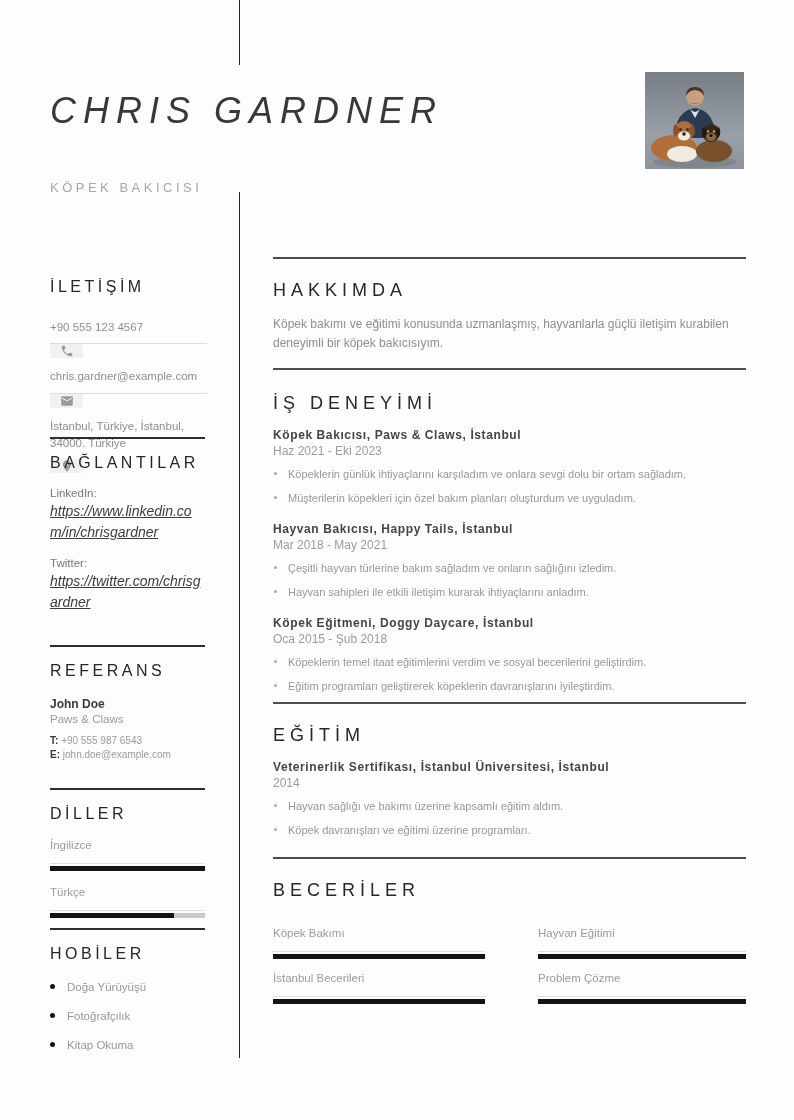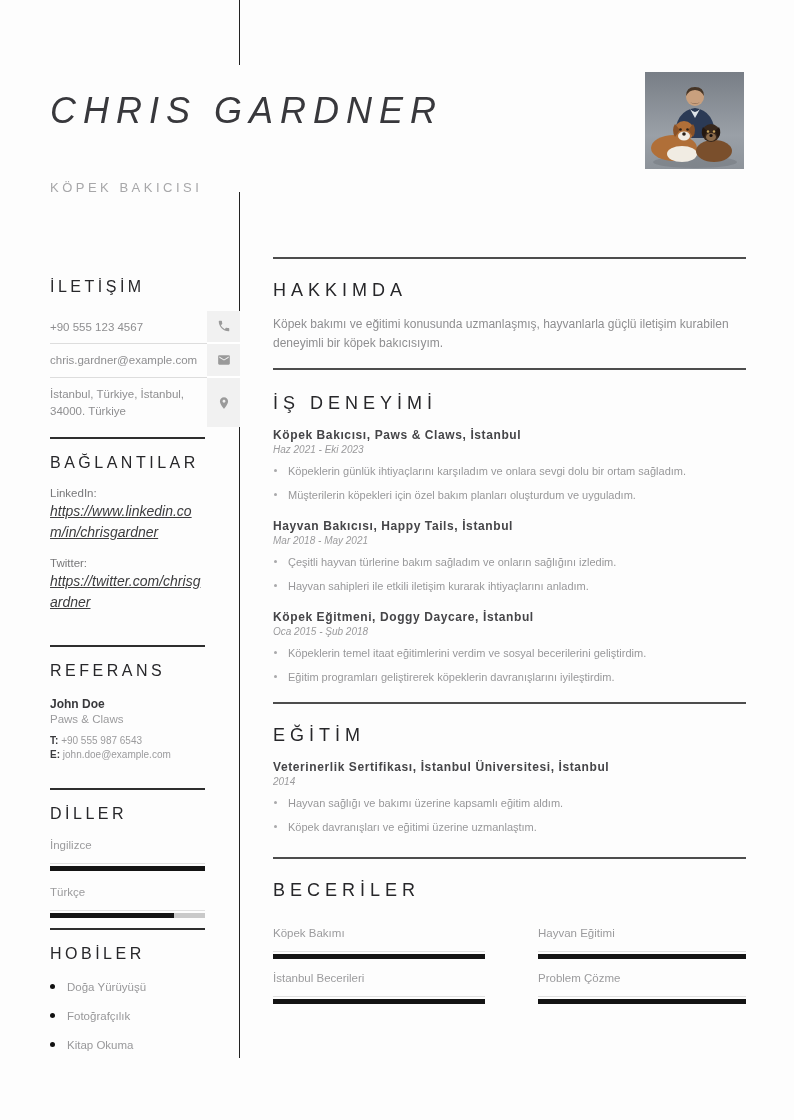--- a/index.html
+++ b/index.html
@@ -39,21 +39,21 @@
     font-size: 18px; font-weight: 500; letter-spacing: 5px;
     color: #27272a; margin-bottom: 14px; white-space: nowrap;
   }
 
   
   .side { position: absolute; left: 50px; width: 190px; }
   .side-rule { position: absolute; left: 50px; width: 155px; height: 2px; background: #2e2e2e; }
   .main-rule { position: absolute; left: 273px; width: 473px; height: 2px; background: #4d4d4d; }
 
   .contact-list { margin-top: 13px; }
-  .c-row { display: flex; align-items: stretch; }
+  .c-row { display: flex; align-items: stretch; flex-direction: column; }
   .c-text {
     width: 157px; font-size: 11.5px; color: #8e8e90; line-height: 1.45;
     padding: 8px 6px 8px 0; border-bottom: 1px solid #ddd;
   }
   .c-row:last-child .c-text { border-bottom: none; }
   .c-icon {
     width: 33px; background: #f1f1f1; display: flex;
     align-items: center; justify-content: center; border-bottom: 2px solid #fff;
   }
   .c-row:last-child .c-icon { border-bottom: none; }
@@ -82,21 +82,21 @@
   .hobby { display: flex; align-items: center; margin-bottom: 17px; }
   .hobby-dot { width: 5px; height: 5px; border-radius: 50%; background: #111; margin-right: 12px; flex: none; }
   .hobby-text { font-size: 11.5px; color: #98989a; }
 
   
   .main-sec { position: absolute; left: 273px; width: 473px; }
   .about-text { font-size: 12px; color: #8e8e90; line-height: 1.55; }
 
   .job { margin-bottom: 15px; }
   .job-name { font-size: 12px; font-weight: 700; letter-spacing: 0.6px; color: #454548; }
-  .job-dates { font-size: 10px; color: #9b9b9d; margin: 2px 0 9px; font-style: italic; }
+  .job-dates { font-size: 12px; color: #9b9b9d; margin: 2px 0 9px; }
   .bullet { position: relative; padding-left: 15px; font-size: 11px; color: #98989a; line-height: 1.4; margin-bottom: 9px; }
   .bullet-dot { position: absolute; left: 1px; top: 5px; width: 3px; height: 3px; border-radius: 50%; background: #a9a9ab; }
 
   .skills-grid { display: grid; grid-template-columns: 212px 208px; column-gap: 53px; row-gap: 13px; margin-top: 26px; }
 </style>
 </head>
 <body>
 
 <div class="page">
 
@@ -271,21 +271,21 @@
     </div>
   </div>
   <div class="main-rule" style="top:702px"></div>
 
   <div class="main-sec" style="top:725px">
     <div class="main-h2">EĞİTİM</div>
     <div class="job">
       <div class="job-name">Veterinerlik Sertifikası, İstanbul Üniversitesi, İstanbul</div>
       <div class="job-dates">2014</div>
       <div class="bullet"><span class="bullet-dot"></span><span>Hayvan sağlığı ve bakımı üzerine kapsamlı eğitim aldım.</span></div>
-      <div class="bullet"><span class="bullet-dot"></span><span>Köpek davranışları ve eğitimi üzerine uzmanlaştım.</span></div>
+      <div class="bullet"><span class="bullet-dot"></span><span>Köpek davranışları ve eğitimi üzerine programları.</span></div>
     </div>
   </div>
   <div class="main-rule" style="top:857px"></div>
 
   <div class="main-sec" style="top:880px">
     <div class="main-h2">BECERİLER</div>
     <div class="skills-grid">
       <div>
         <div class="bar-label">Köpek Bakımı</div>
         <div class="bar-track">

